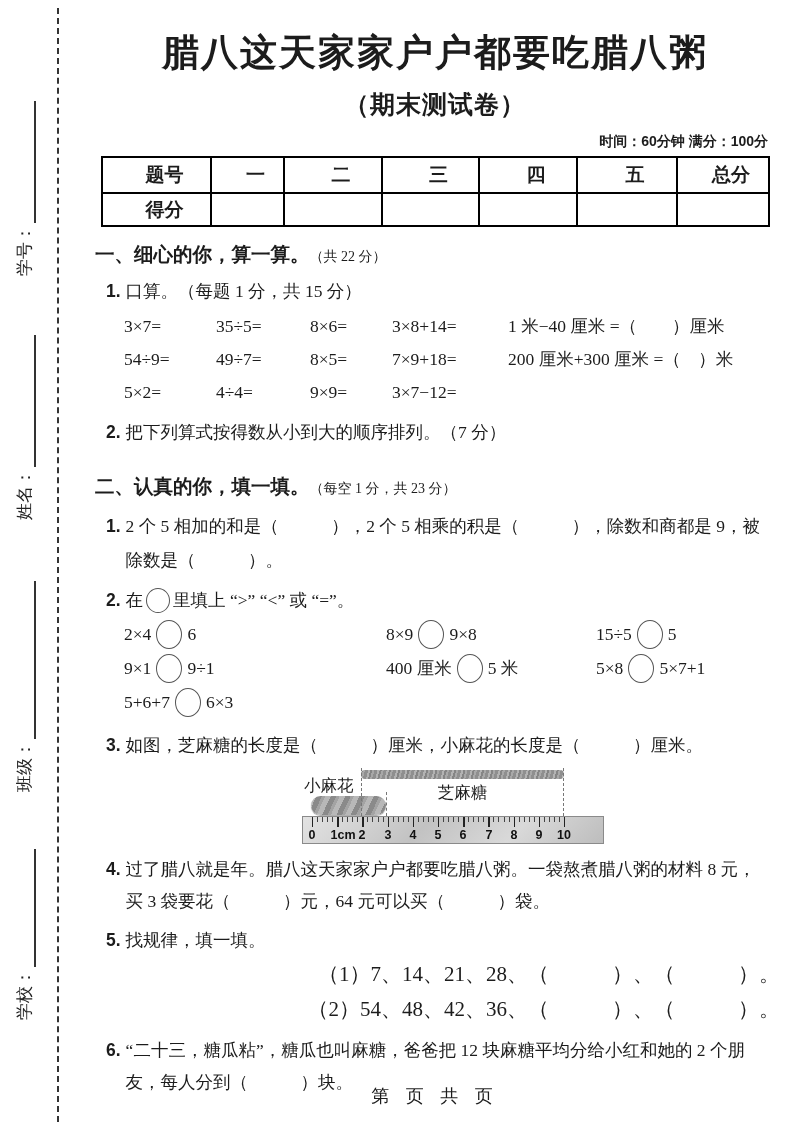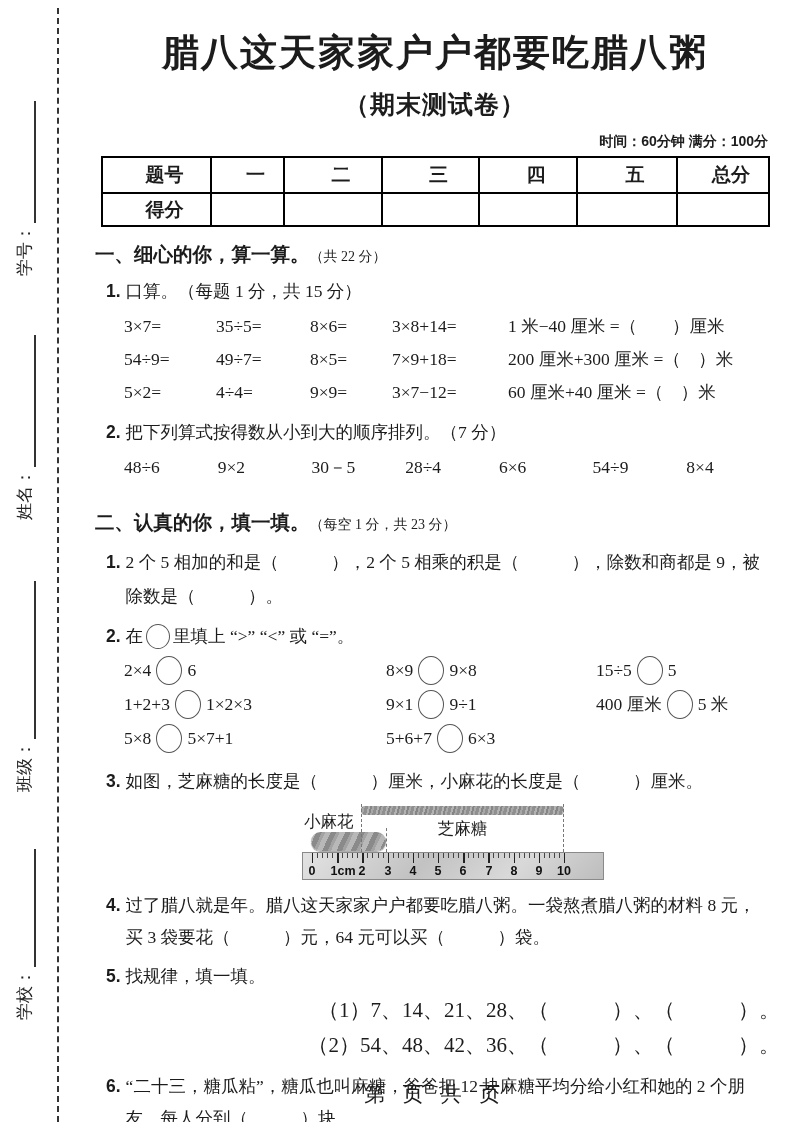--- a/index.html
+++ b/index.html
@@ -216,21 +216,21 @@
     border-left: 1.4px dashed #777;
   }
 
   .sub-item { margin: 3px 0 0 34px; font-size: 21px; line-height: 32px; text-align: right; }
 
   .footer {
     position: absolute;
     left: 0; bottom: 14px;
     width: 690px;
     text-align: center;
-    font-size: 21px;
+    font-size: 18px;
     letter-spacing: 6px;
   }
 </style>
 </head>
 <body>
 
 <div class="page">
 
   <div class="cut-line"></div>
 
@@ -306,37 +306,27 @@
       <span>1 米−40 厘米 =（　　）厘米</span>
       <span>54÷9=</span>
       <span>49÷7=</span>
       <span>8×5=</span>
       <span>7×9+18=</span>
       <span>200 厘米+300 厘米 =（　）米</span>
       <span>5×2=</span>
       <span>4÷4=</span>
       <span>9×9=</span>
       <span>3×7−12=</span>
-      <span>60 厘米+40 厘米 =（　）米</span>
     </div>
 
     <div class="q-row">
       <span class="q-num">2.</span>
       <span class="q-text">把下列算式按得数从小到大的顺序排列。（7 分）</span>
     </div>
 
-    <div class="expr-row">
-      <span>48÷6</span>
-      <span>9×2</span>
-      <span>30－5</span>
-      <span>28÷4</span>
-      <span>6×6</span>
-      <span>54÷9</span>
-      <span>8×4</span>
-    </div>
 
     <div class="sec-heading" style="margin-top:26px;">
       <span>二、认真的你，填一填。</span><span class="points">（每空 1 分，共 23 分）</span>
     </div>
 
     <div class="q-row" style="line-height:34px;">
       <span class="q-num">1.</span>
       <span class="q-text" style="max-width:640px;">2 个 5 相加的和是（　　　），2 个 5 相乘的积是（　　　），除数和商都是 9，被除数是（　　　）。</span>
     </div>
 
@@ -355,25 +345,20 @@
         </span>
       <span class="cmp-item">
           <span>8×9</span>
           <span class="circle"></span>
           <span>9×8</span>
         </span>
       <span class="cmp-item">
           <span>15÷5</span>
           <span class="circle"></span>
           <span>5</span>
-        </span>
-      <span class="cmp-item">
-          <span>1+2+3</span>
-          <span class="circle"></span>
-          <span>1×2×3</span>
         </span>
       <span class="cmp-item">
           <span>9×1</span>
           <span class="circle"></span>
           <span>9÷1</span>
         </span>
       <span class="cmp-item">
           <span>400 厘米</span>
           <span class="circle"></span>
           <span>5 米</span>

